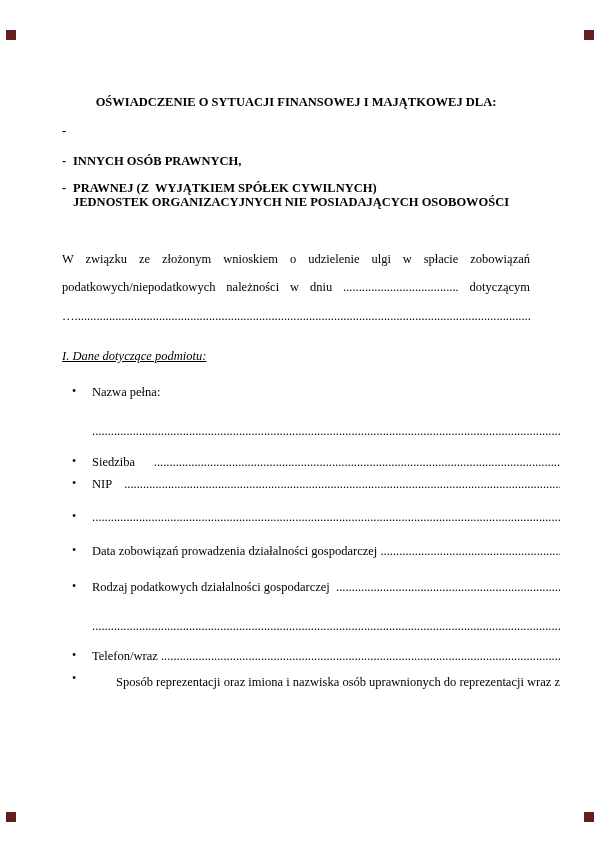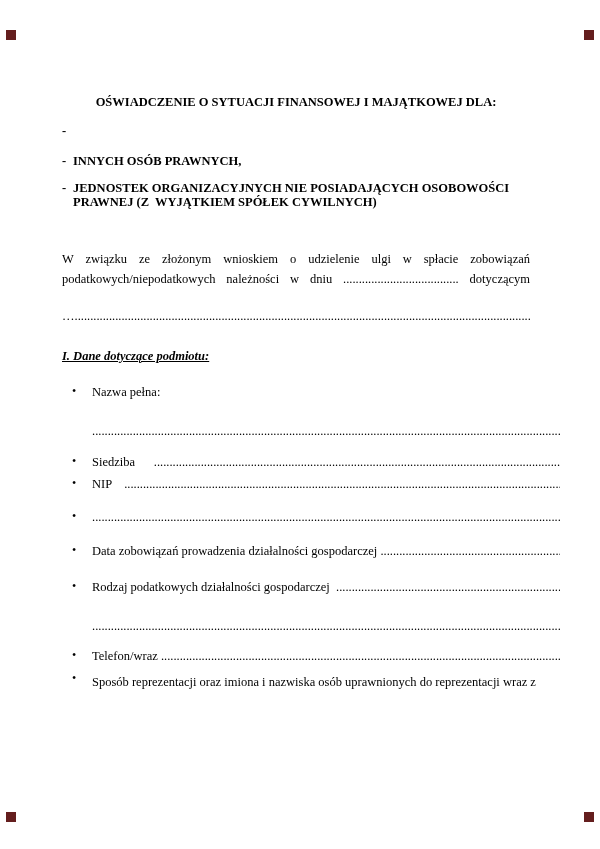--- a/index.html
+++ b/index.html
@@ -10,22 +10,22 @@
   .title{text-align:center;letter-spacing:0;}
   .dash{padding-left:11px;}
   .dmark{position:absolute;left:0;top:0;font-weight:bold;}
   .dline{line-height:14px;}
   .just{text-align:justify;text-align-last:justify;}
   .flexrow{display:flex;}
   .bullet{padding-left:30px;}
   .bmark{position:absolute;left:10px;top:-1px;font-size:12px;}
   .lbl{white-space:pre;}
   .dots{flex:1 1 auto;overflow:hidden;white-space:nowrap;}
-  .heading{font-weight:bold;font-style:italic;text-decoration:underline;}
-  .wrap2 .dline2{line-height:20.5px;}
+  .heading{font-weight:normal;font-style:italic;text-decoration:underline;}
+  .wrap2 .dline2{line-height:20.5px;text-align:right;}
   .corner{position:absolute;width:10px;height:10px;}
   .tl{left:6px;top:30px;} .tr{left:584px;top:30px;}
   .bl{left:6px;top:812px;} .br{left:584px;top:812px;}
 </style>
 </head>
 <body>
 
 <div class="page">
 
   <div class="corner tl" style="background: rgb(100, 30, 30);"></div>
@@ -39,26 +39,26 @@
     <span class="dmark">-</span>
   </div>
 
   <div class="row bold dash" style="top:154px">
     <span class="dmark">-</span>
     <span>INNYCH OSÓB PRAWNYCH,</span>
   </div>
 
   <div class="row bold dash" style="top:181px">
     <span class="dmark">-</span>
+    <div class="dline lbl">PRAWNEJ (Z  WYJĄTKIEM SPÓŁEK CYWILNYCH)</div>
     <div class="dline lbl">JEDNOSTEK ORGANIZACYJNYCH NIE POSIADAJĄCYCH OSOBOWOŚCI</div>
-    <div class="dline lbl">PRAWNEJ (Z  WYJĄTKIEM SPÓŁEK CYWILNYCH)</div>
   </div>
 
   <div class="row just" style="top:252px">W związku ze złożonym wnioskiem o udzielenie ulgi w spłacie zobowiązań</div>
-  <div class="row just" style="top:272px">podatkowych/niepodatkowych należności w dniu ..................................... dotyczącym</div>
+  <div class="row just" style="top:280px">podatkowych/niepodatkowych należności w dniu ..................................... dotyczącym</div>
   <div class="row flexrow" style="top:309px">
     <span class="lbl">…</span>
     <span class="dots">..........................................................................................................................................................................</span>
   </div>
 
   <div class="row" style="top:349px">
     <span class="heading">I. Dane dotyczące podmiotu:</span>
   </div>
 
   <div class="row bullet" style="top:385px">

